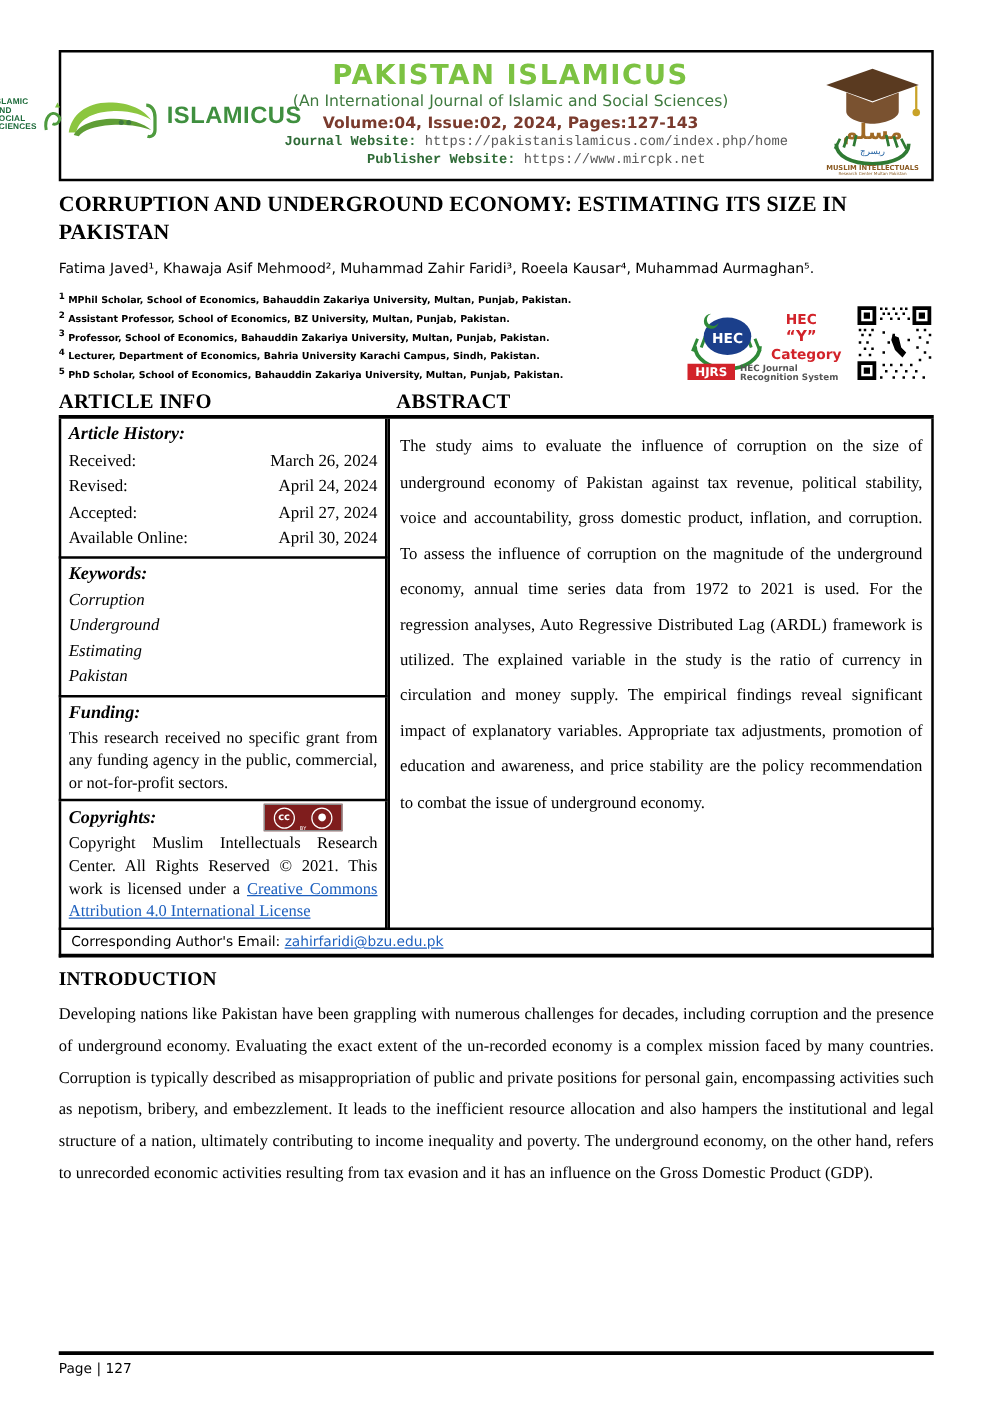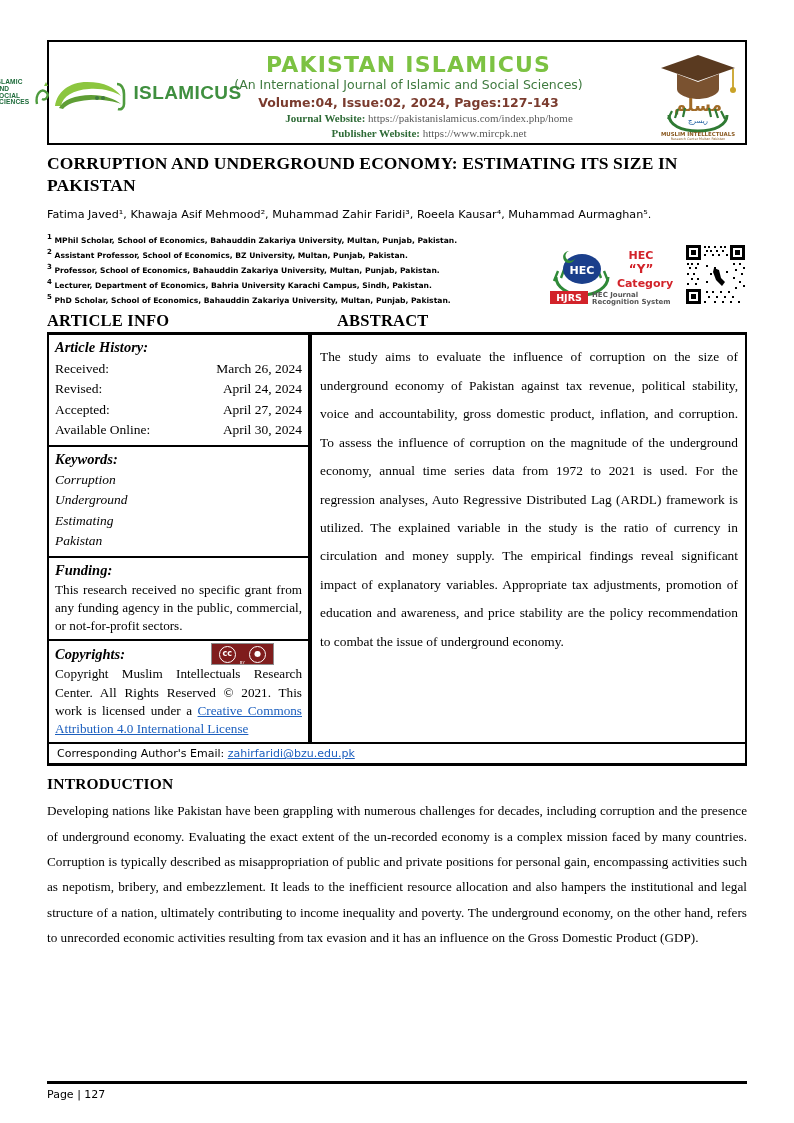--- a/index.html
+++ b/index.html
@@ -48,21 +48,21 @@
     position:relative;margin:3px 0 1px 0;
   }
   .logo-word{
     font-family:"Liberation Sans", sans-serif;
     font-weight:bold;font-size:19px;color:#3f8f3f;
     letter-spacing:.4px;line-height:1;
   }
   .mast-center{
     flex:1 1 auto;
     display:flex;flex-direction:column;
-    align-items:center;justify-content:flex-end;
+    align-items:center;justify-content:center;
     padding:2px 4px;
     box-sizing:border-box;
   }
   .j-title{
     font-family:"DejaVu Sans", sans-serif;
     font-weight:bold;
     font-size:22px;
     color:#7cc242;
     letter-spacing:1.2px;
     line-height:1.05;
@@ -71,21 +71,21 @@
     font-family:"DejaVu Sans", sans-serif;
     font-size:12.5px;color:#3f7a3f;
     line-height:1.25;margin-top:1px;
   }
   .j-vol{
     font-family:"DejaVu Sans", sans-serif;
     font-weight:bold;font-size:12.5px;
     color:#7a3b2e;line-height:1.3;margin-top:2px;
   }
   .j-line{
-    font-family:Liberation Serif, serif;
+    font-family:Liberation Mono, monospace;
     font-size:11px;line-height:1.35;color:#5a5a5a;margin-left:41px;
   }
   .j-line b{color:#2f6b37;}
   .mast-right{
     width:95px;flex:0 0 95px;
     display:flex;align-items:center;justify-content:center;
     padding:2px;box-sizing:border-box;
   }
   .cap-logo{width:86px;height:96px;display:block;}
 
@@ -127,21 +127,20 @@
   .hec-badge{
     flex:0 0 135px;height:63px;position:relative;
   }
   .qr-badge{width:63px;height:63px;}
 
   
   .sec-head-row{
     display:flex;
     margin-top:5px;
     border-bottom:3px solid #000;
-    gap:20px;
   }
   .sec-head{
     font-family:"Liberation Serif", serif;
     font-weight:bold;font-size:16.5px;
     letter-spacing:.2px;
     padding-bottom:1px;
   }
   .sec-head.left{flex:0 0 263px;}
   .sec-head.right{flex:1 1 auto;padding-left:7px;}
 

